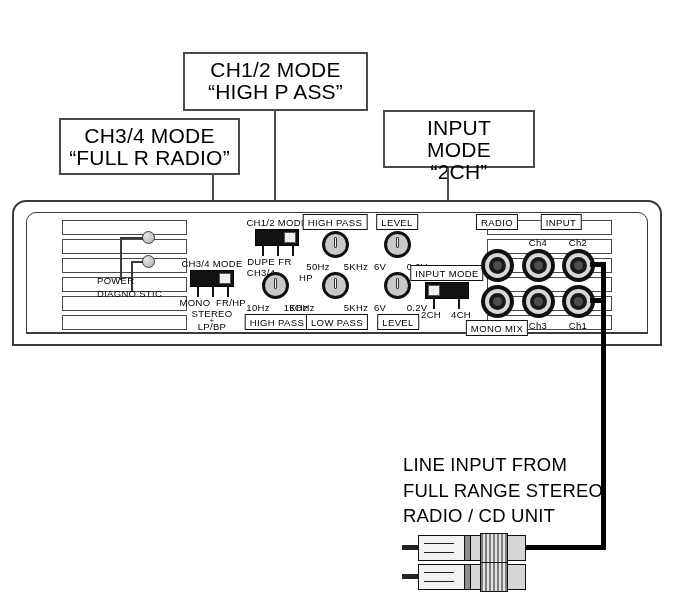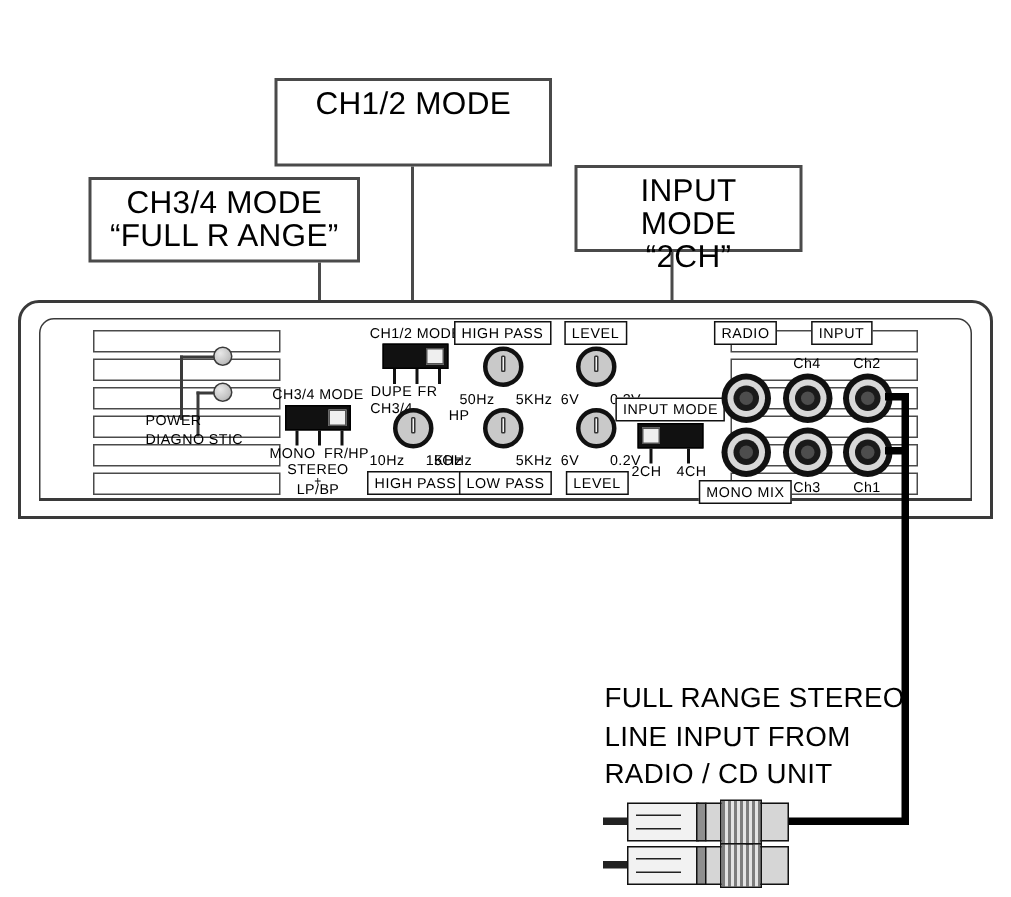--- a/index.html
+++ b/index.html
@@ -100,24 +100,25 @@
         background:repeating-linear-gradient(90deg,#7d7d7d 0 2px,#e4e4e4 2px 4px);
         border:1.6px solid #111;box-sizing:border-box;}
 </style>
 </head>
 <body>
 
 <div class="stage">
 
   <div class="callout" id="co-ch12">
     <span class="l1">CH1/2 MODE</span>
+    <span class="l2">“HIGH P ASS”</span>
   </div>
   <div class="callout" id="co-ch34">
     <span class="l1">CH3/4 MODE</span>
-    <span class="l2">“FULL R ANGE”</span>
+    <span class="l2">“FULL R RADIO”</span>
   </div>
   <div class="callout" id="co-input">
     <span class="l1">INPUT MODE</span>
     <span class="l2">“2CH”</span>
   </div>
 
   <div class="lead" id="lead-ch12"></div>
   <div class="lead" id="lead-ch34"></div>
   <div class="lead" id="lead-input"></div>
 
@@ -260,18 +261,18 @@
   </div>
   <div class="plug" style="left:402px;top:562px">
     <div class="tip"></div>
     <div class="collar"></div>
     <div class="band"></div>
     <div class="body"></div>
     <div class="rib"></div>
   </div>
 
   <div class="bnote">
+    <div>LINE INPUT FROM</div>
     <div>FULL RANGE STEREO</div>
-    <div>LINE INPUT FROM</div>
     <div>RADIO / CD UNIT</div>
   </div>
 
 </div>
 
 </body></html>

